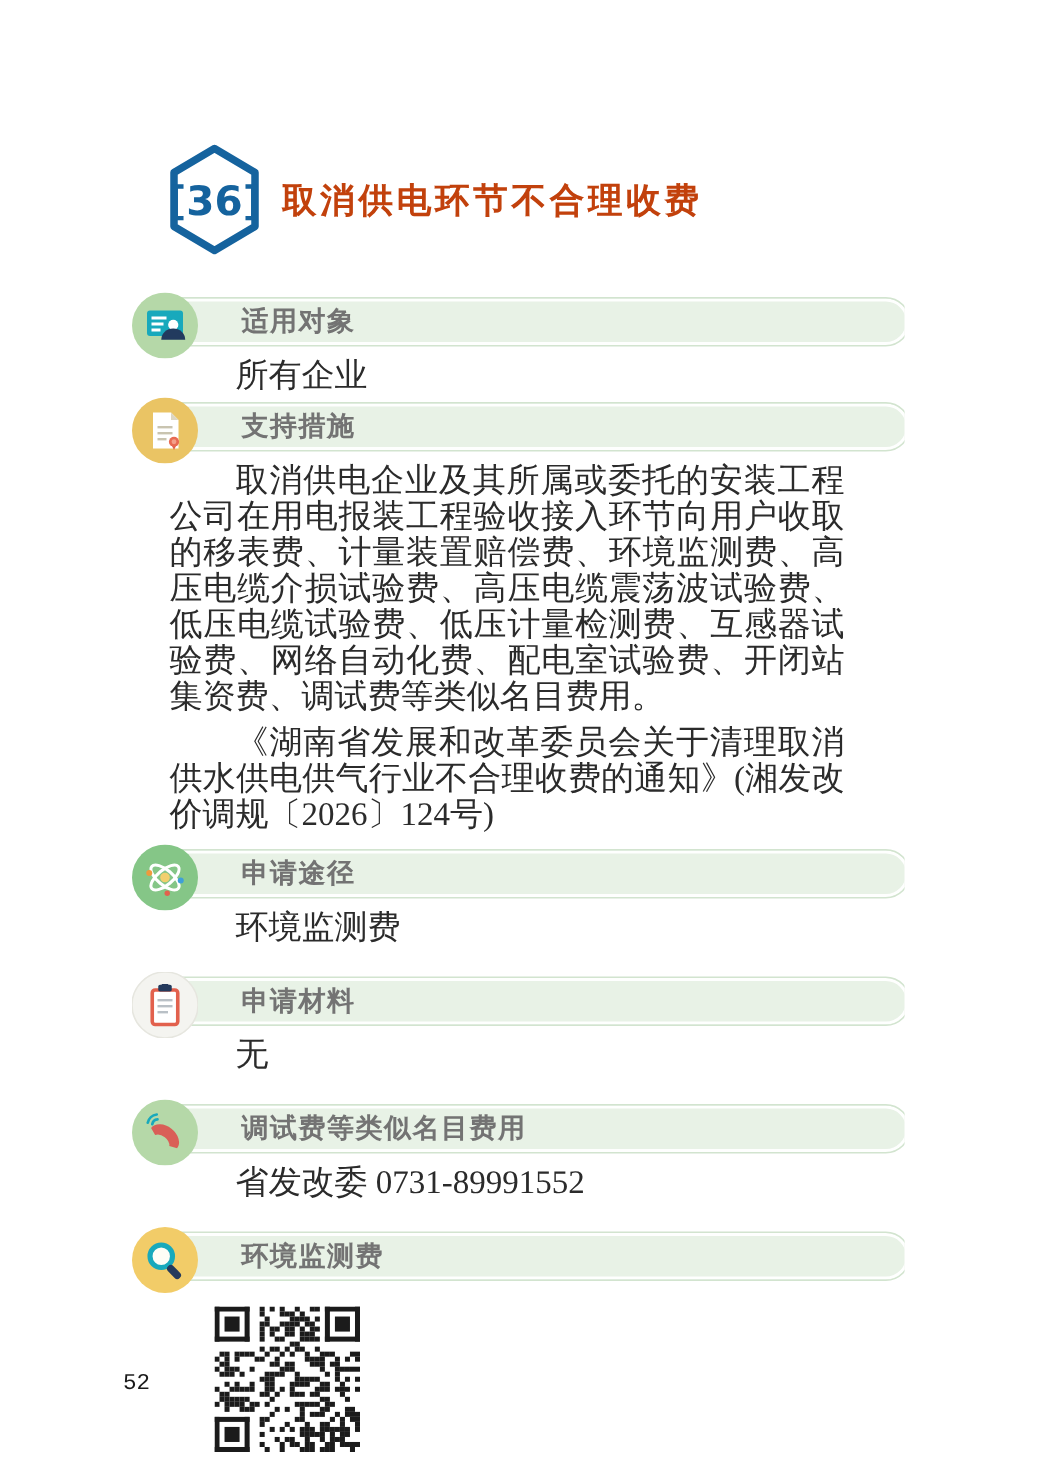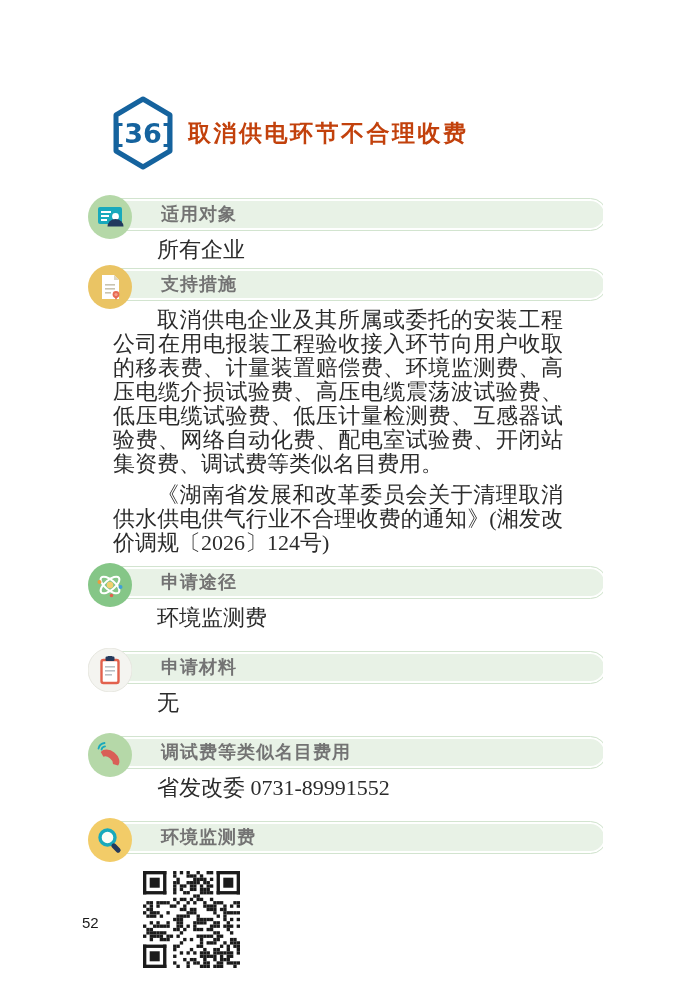--- a/index.html
+++ b/index.html
@@ -16,21 +16,21 @@
   .sec .ico{position:absolute;left:-9px;top:-4px;width:44px;height:44px;}
   .sec .sec-title{display:block;line-height:31px;padding-left:64px;font-size:18px;
        font-weight:bold;color:#737373;letter-spacing:1px;white-space:nowrap;}
   
   .body-text{margin:7px 40px 0 113px;font-size:22px;line-height:24px;
        text-align:justify;text-indent:2em;}
   .m-top-28{margin-top:28px;} .m-top-6{margin-top:6px;}
   .m-top-7{margin-top:7px;} .m-top-11{margin-top:11px;} .m-top-5{margin-top:21px;}
   .qr-wrap{margin:17px 0 0 143px;width:97px;height:97px;}
   .page-number{position:absolute;left:82px;top:914px;font-size:15px;color:#1a1a1a;
-       font-family:Liberation Sans, sans-serif;}
+       font-family:Liberation Mono, monospace;}
 </style>
 </head>
 <body>
 
 <div class="page">
 
   <div class="doc-header">
     <svg class="hex-badge" viewBox="0 0 62 74">
       <polygon points="31,3 58,19 58,55 31,71 4,55 4,19" fill="none" stroke="#15639e" stroke-width="5" stroke-linejoin="round"></polygon>
       <text x="31" y="47" text-anchor="middle" font-family="DejaVu Sans, sans-serif" font-weight="bold" font-size="27" fill="#15639e">[36]</text>

